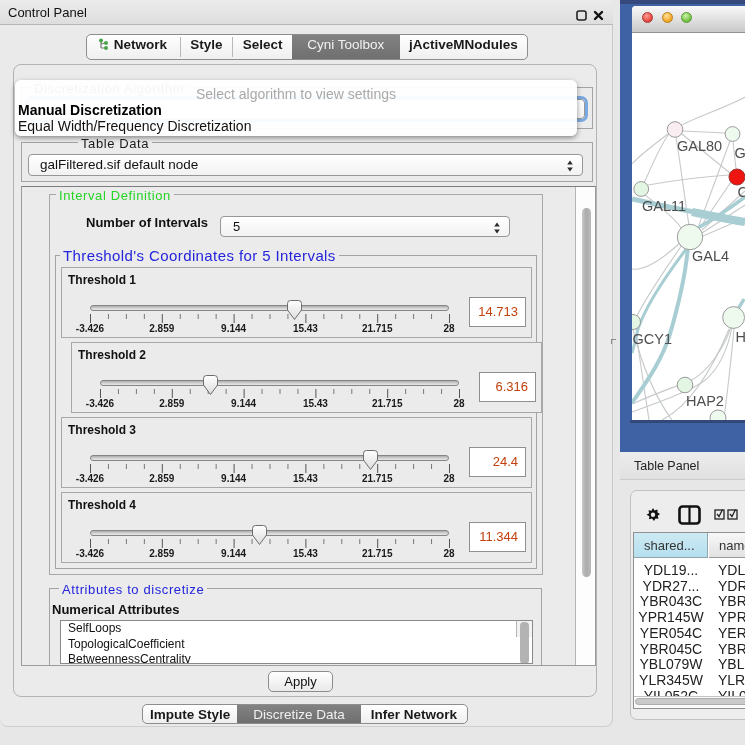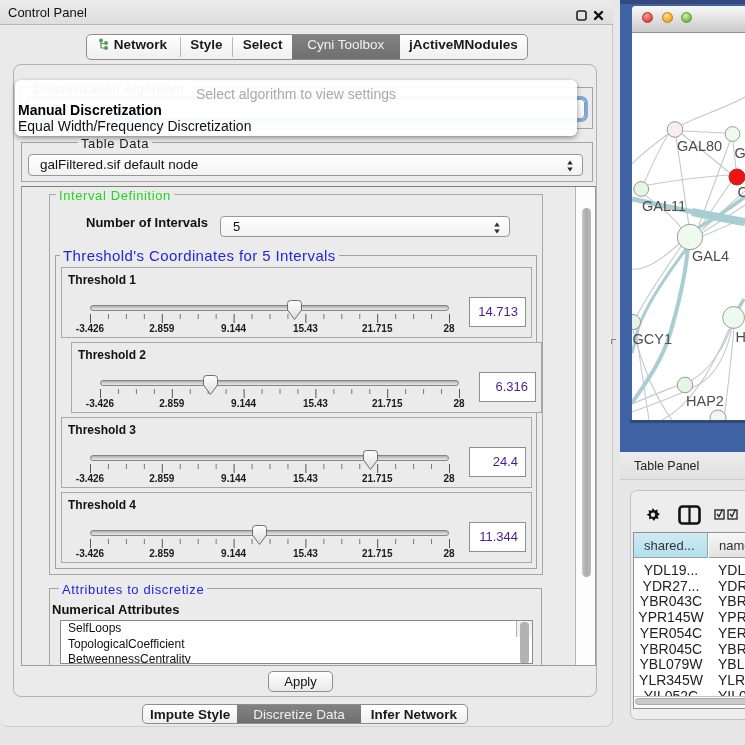--- a/index.html
+++ b/index.html
@@ -40,21 +40,21 @@
 .ttitle { position:absolute; left:6px; top:5px; font-size:12px; font-weight:bold; color:#111; }
 .track { position:absolute; left:28px; top:37px; width:359px; height:6px;
   border:1px solid #858585; border-radius:3px;
   background:linear-gradient(#adadad,#dcdcdc 70%,#e6e6e6); }
 .ruler { position:absolute; left:28px; top:46px; }
 .rlbl { position:absolute; top:55px; left:28px; width:359px; font-size:10px;
   font-weight:bold; color:#1a1a1a; }
 .rlbl span { position:absolute; transform:translateX(-50%); }
 .thumbp { position:absolute; top:32px; }
 .vbox { position:absolute; right:5px; top:29px; width:57px; height:30px; background:#fff;
-  border:1px solid #8f8f8f; font-size:13px; color:#4c1d95; line-height:28px;
+  border:1px solid #8f8f8f; font-size:13px; color:#c2410c; line-height:28px;
   text-align:right; padding-right:7px; }
 
 #attlist { position:absolute; left:38px; top:433px; width:473px; height:44px;
   background:#fff; border:1px solid #8a8a8a; overflow:hidden; }
 #attlist div { font-size:12px; color:#111; height:15.5px; line-height:15.5px; padding-left:7px; }
 #alsb { position:absolute; right:0; top:0; width:16px; height:42px; background:#f2f2f2;
   border-left:1px solid #b5b5b5; }
 #alsb .thumb { position:absolute; left:3px; top:1px; width:9px; height:42px;
   background:#b3b3b3; border-radius:4px; }
 

